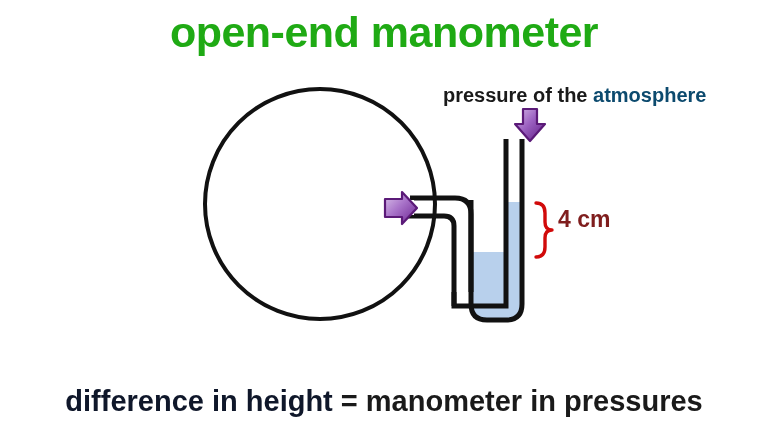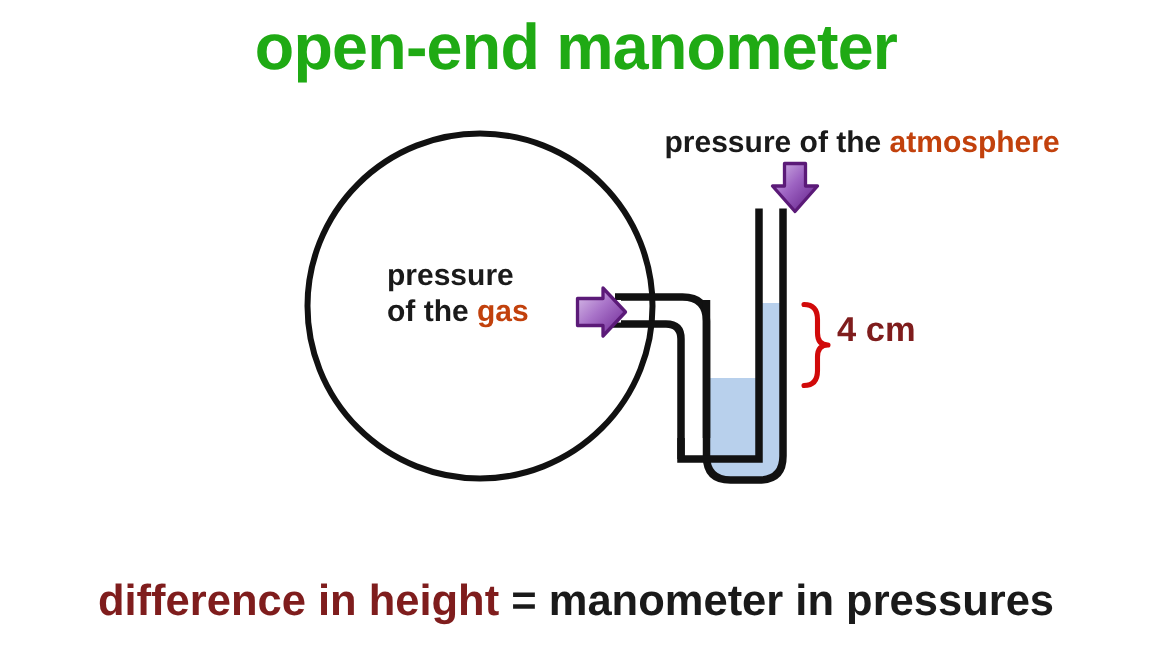--- a/index.html
+++ b/index.html
@@ -42,21 +42,21 @@
   #diagram svg { display: block; }
 
   
   .lbl {
     position: absolute;
     font-weight: bold;
     white-space: nowrap;
     line-height: 1.18;
   }
   .blk { color: #1a1a1a; margin-top: 16px; }
-  .red { color: #c2410c; }
+  .red { color: #0c4a6e; }
 
   #atm-label {
     top: 84px;
     left: 443px;
     font-size: 20px;
   }
 
   #gas-label {
     top: 173px;
     left: 258px;
@@ -75,21 +75,21 @@
   #caption {
     position: absolute;
     bottom: 14px;
     left: 0;
     width: 768px;
     text-align: center;
     font-size: 29px;
     font-weight: bold;
     white-space: nowrap;
   }
-  #caption .red { color: #7f1d1d; }
+  #caption .red { color: #0f172a; }
   #caption .blk { color: #1a1a1a; }
 </style>
 </head>
 <body>
 
 <div id="page">
 
   <div id="title">open-end manometer</div>
 
   <div id="diagram">
@@ -227,28 +227,20 @@
                  L 545 247
                  Q 545 257 536 257" fill="none" stroke="#d10a0a" stroke-width="3.4" stroke-linecap="round" stroke-linejoin="round"></path>
       </g>
     </svg>
   </div>
 
   <div class="lbl" id="atm-label">
     <span class="blk">pressure of the </span><span class="red">atmosphere</span>
   </div>
 
-  <div class="lbl" id="gas-label">
-    <div>
-      <span class="blk">pressure</span>
-    </div>
-    <div>
-      <span class="blk">of the </span><span class="red">gas</span>
-    </div>
-  </div>
 
   <div class="lbl" id="cm-label">4 cm</div>
 
   <div id="caption">
     <span class="red">difference in height</span><span class="blk"> = manometer in pressures</span>
   </div>
 
 </div>
 
 </body></html>

